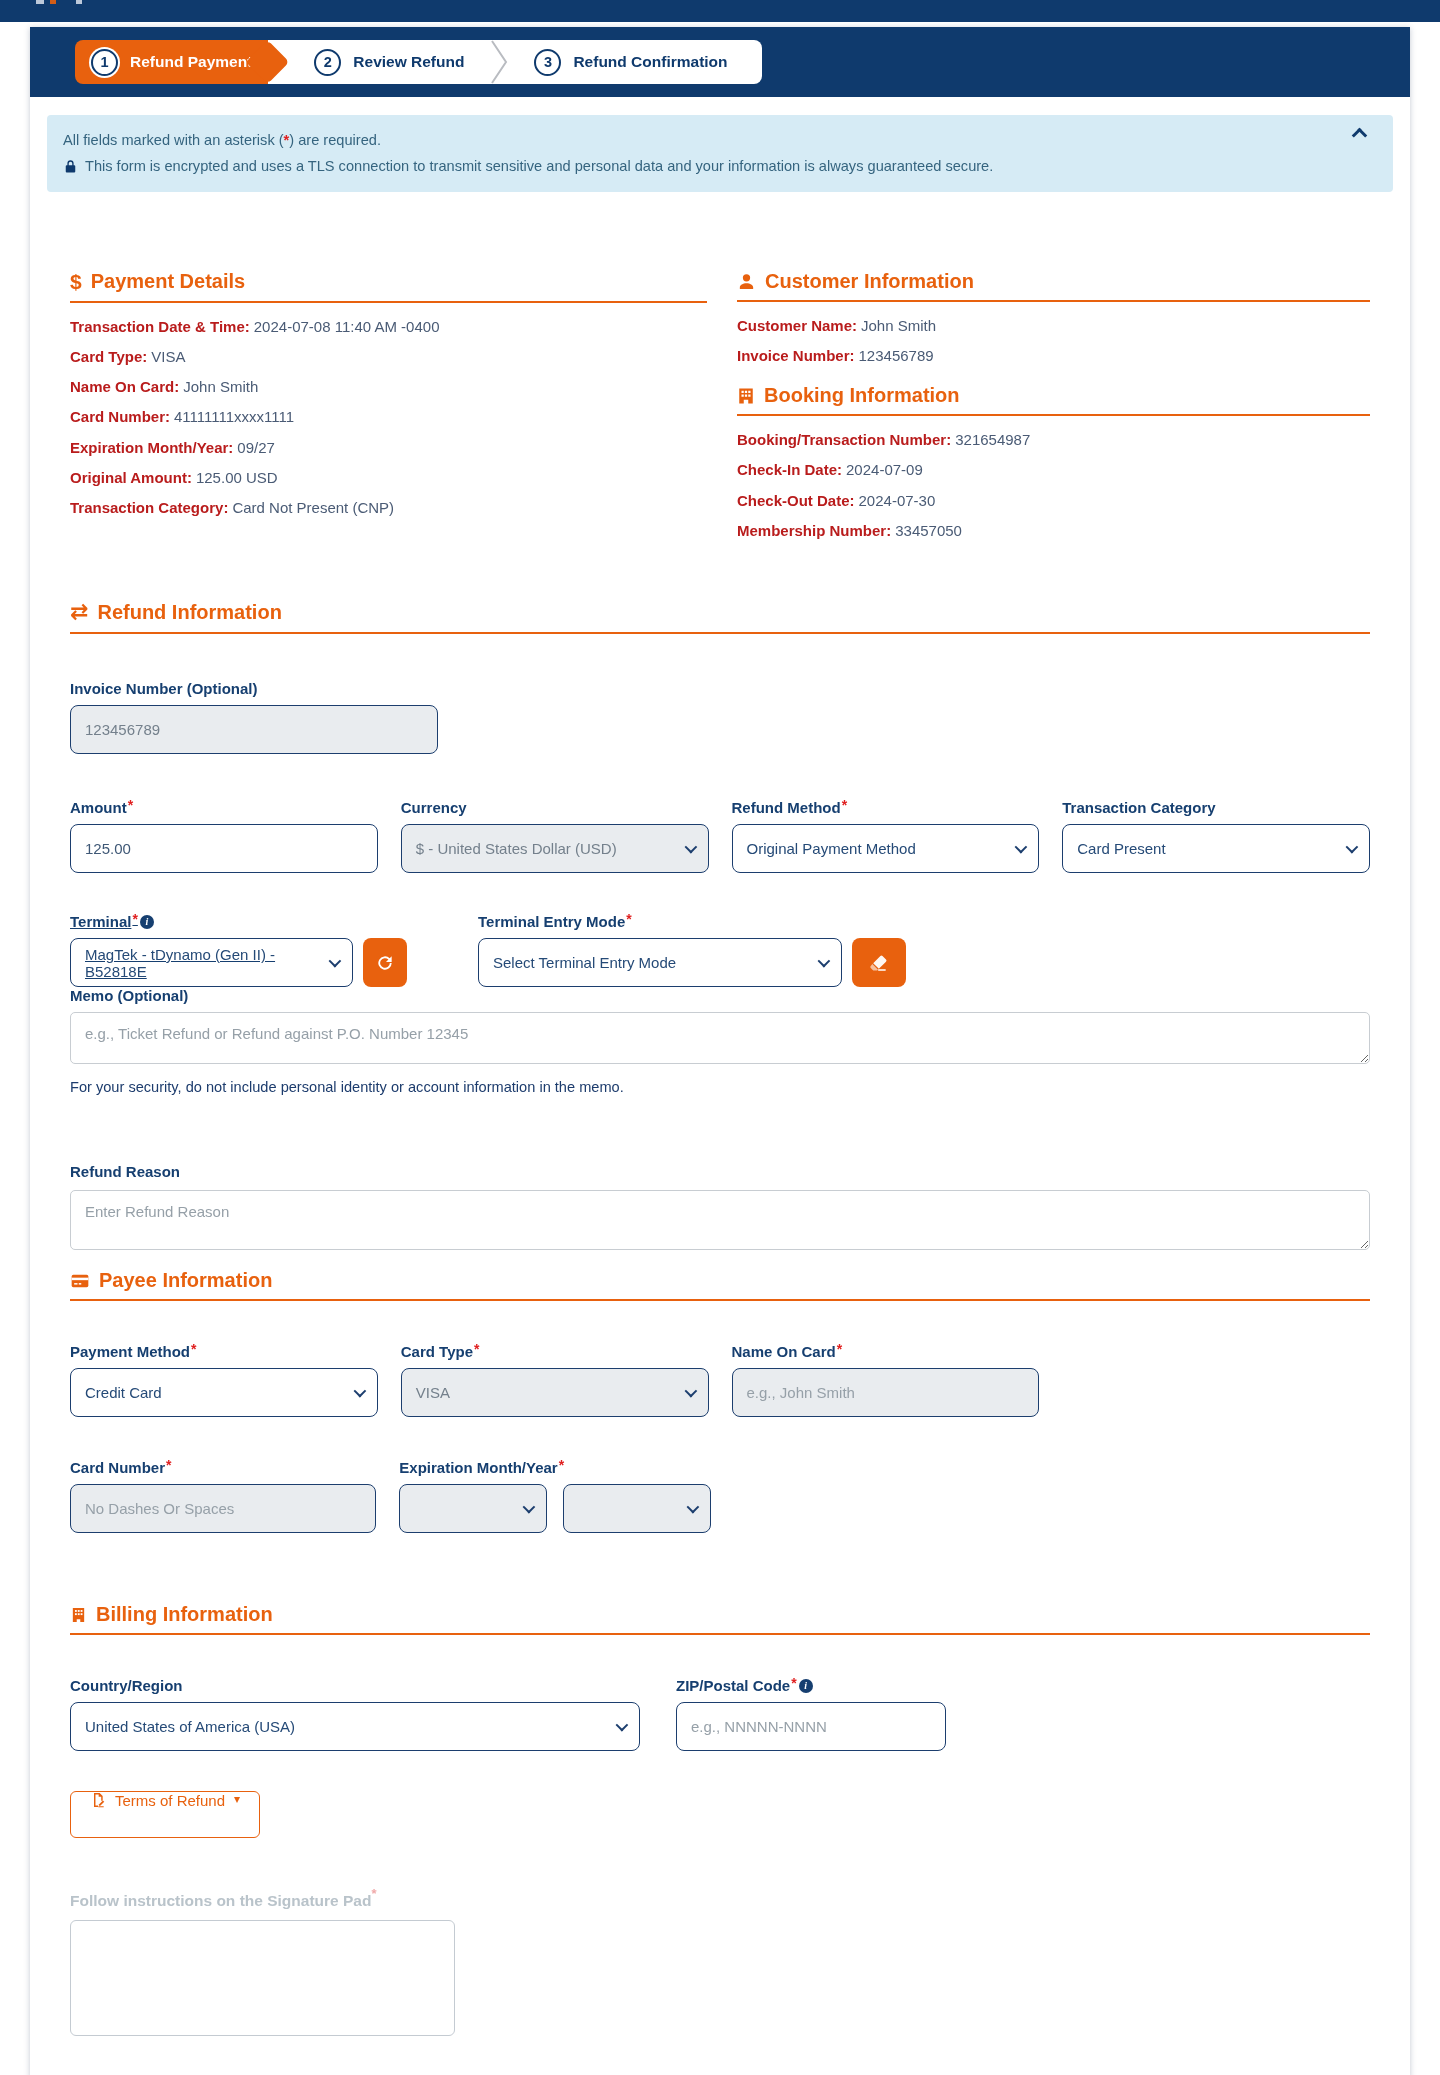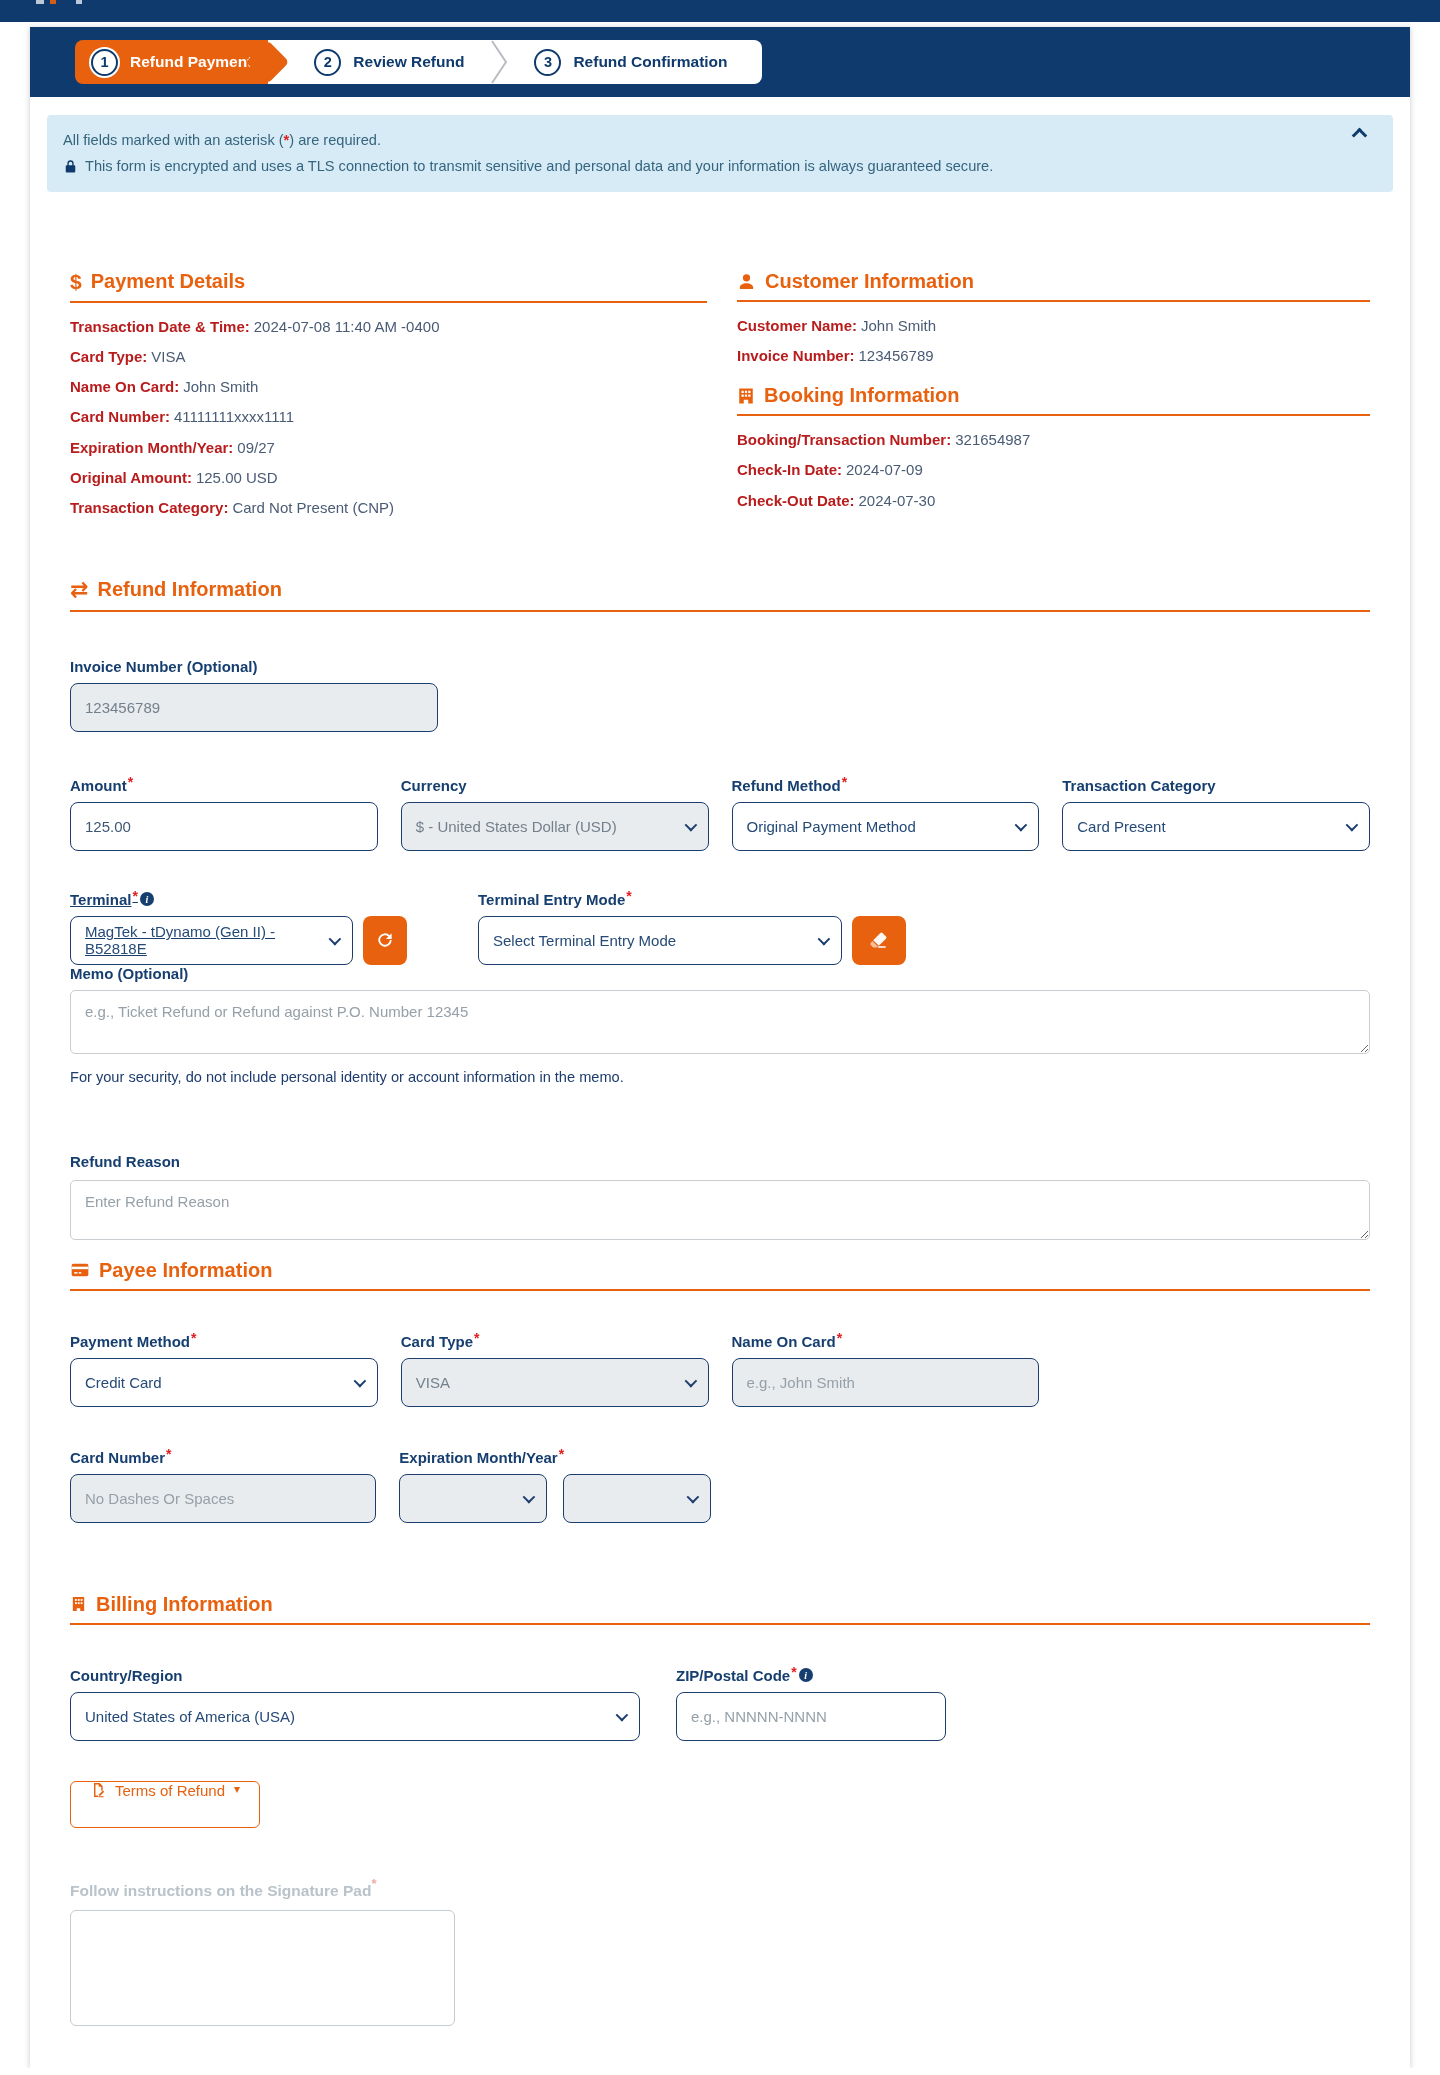--- a/index.html
+++ b/index.html
@@ -67,21 +67,21 @@
   .row-terminal { margin-top: 40px; display: flex; align-items: flex-end; }
   .tcol1 { width: 283px; text-decoration: underline; }
   .tcol2 { width: 364px; margin-left: 71px; }
   .sq-btn { height: 49px; border: none; border-radius: 8px; background: #e8610e; display: flex; align-items: center;
     justify-content: center; cursor: pointer; }
   .refresh-btn { width: 44px; margin-left: 10px; }
   .eraser-btn { width: 54px; margin-left: 10px; }
   .memo-wrap { }
   textarea { width: 100%; border: 1px solid #c8cdd2; border-radius: 5px; font-family: inherit; font-size: 15px;
     padding: 12px 14px; color: #3f5876; resize: vertical; }
-  .memo-ta { height: 64px; }
+  .memo-ta { height: 52px; }
   .helper { margin-top: 12px; color: #1d3c6d; font-size: 14.6px; }
   .reason-wrap { margin-top: 68px; }
   .reason-ta { height: 60px; margin-top: 10px; }
   .sec-payee { margin-top: 16px; }
   .row-payee, .row-cardnum { margin-top: 42px; }
   .exp-split { display: flex; gap: 16px; }
   .exp-split .sel { width: 148px; }
   .sec-billing { margin-top: 70px; }
   .row-country { margin-top: 42px; display: flex; }
   .ccol1 { width: 570px; }
@@ -185,20 +185,21 @@
                   <rect x="15" y="10" width="3" height="3"></rect>
                 </g>
               </svg>
           </span>
           <span>Booking Information</span>
         </h2>
         <div class="drows">
           <div class="drow"><span class="dlabel">Booking/Transaction Number:</span><span class="dvalue">321654987</span></div>
           <div class="drow"><span class="dlabel">Check-In Date:</span><span class="dvalue">2024-07-09</span></div>
           <div class="drow"><span class="dlabel">Check-Out Date:</span><span class="dvalue">2024-07-30</span></div>
+          <div class="drow"><span class="dlabel">Membership Number:</span><span class="dvalue">33457050</span></div>
         </div>
       </section>
     </div>
 
     <section style="margin-top:56px">
       <h2 class="sec">
         <span class="ico" style="font-size:22px;font-weight:700">⇄</span>
         <span>Refund Information</span>
       </h2>
 

